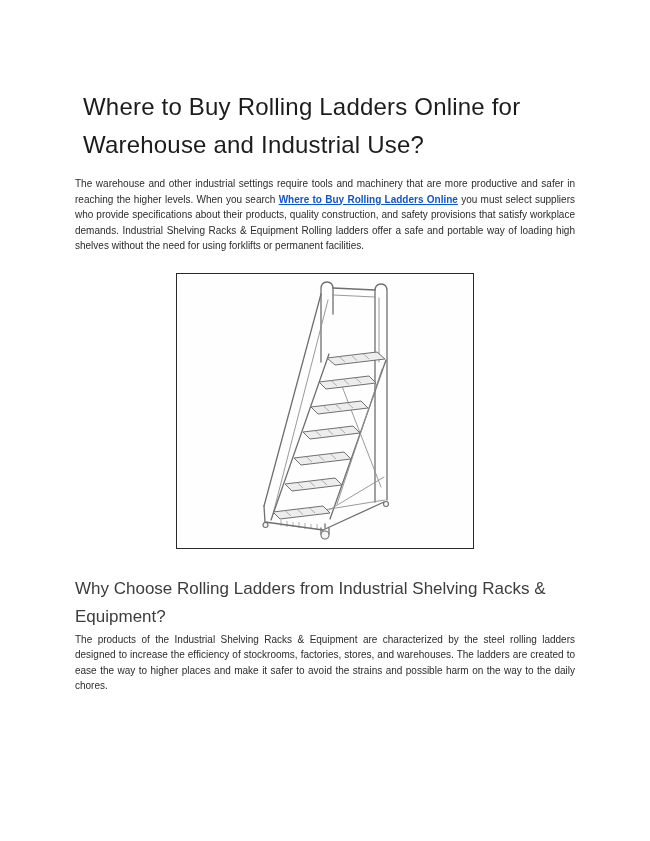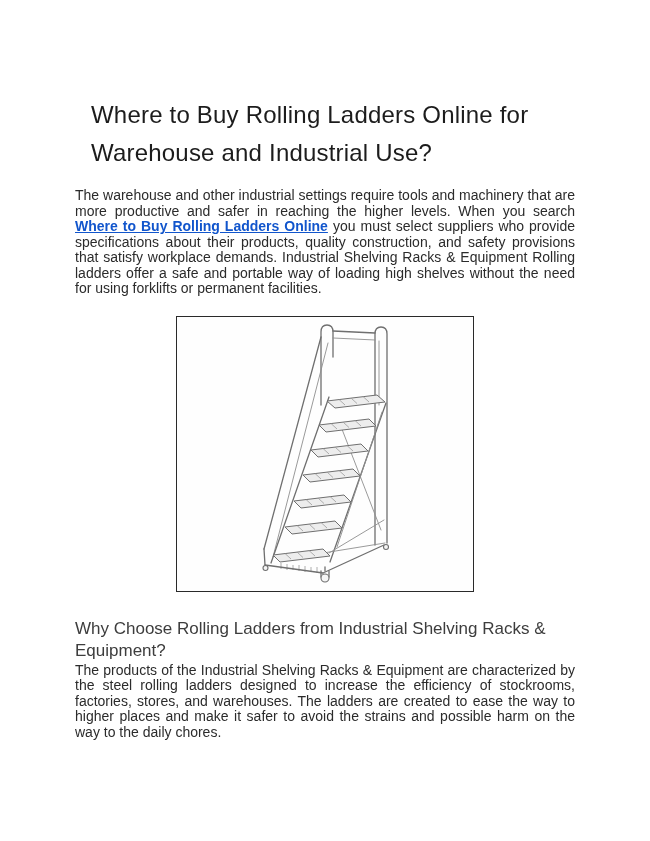--- a/index.html
+++ b/index.html
@@ -11,30 +11,30 @@
     position: relative;
     width: 650px;
     height: 841px;
     background: #ffffff;
     font-family: "Liberation Sans", sans-serif;
     overflow: hidden;
     box-sizing: border-box;
     padding: 80px 75px 0 75px;
   }
   h1.doc-title {
-    margin: 16px;
+    margin: 8px;
     font-size: 24px;
     line-height: 38px;
     font-weight: 400;
     color: #1c1c1c;
     letter-spacing: 0.2px;
   }
   p.body-text {
     margin: 12px 0 0 0;
-    font-size: 14px;
+    font-size: 10px;
     line-height: 15.5px;
     color: #2b2b2b;
     text-align: justify;
   }
   a.doc-link {
     color: #1155cc;
     font-weight: 700;
     text-decoration: underline;
   }
   figure.image-frame {
@@ -47,21 +47,21 @@
     display: block;
   }
   figure.image-frame svg {
     display: block;
     width: 100%;
     height: 100%;
   }
   h2.section-heading {
     margin: 26px 0 0 0;
     font-size: 17px;
-    line-height: 22px;
+    line-height: 28px;
     font-weight: 400;
     color: #3d3d3d;
   }
   p.closing {
     margin-top: 1px;
   }
   .ladder-main  { stroke: #6f6f6f; stroke-width: 1.3; fill: none; stroke-linecap: round; }
   .ladder-light { stroke: #8f8f8f; stroke-width: 0.9; fill: none; stroke-linecap: round; }
   .tread        { fill: #ededed; stroke: #6f6f6f; stroke-width: 1; }
   .tick         { stroke: #9a9a9a; stroke-width: 0.8; }

